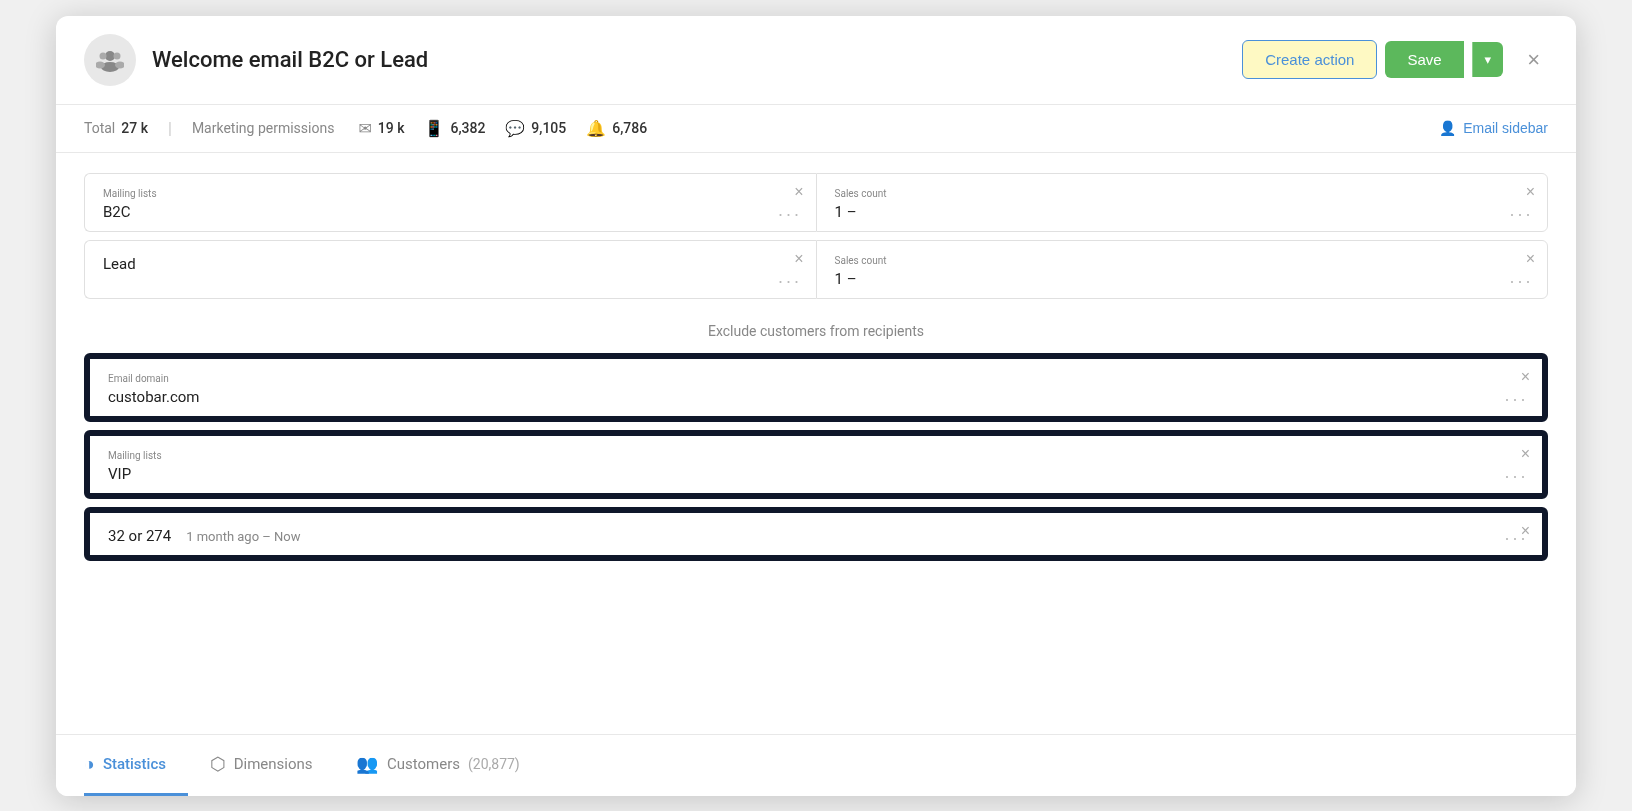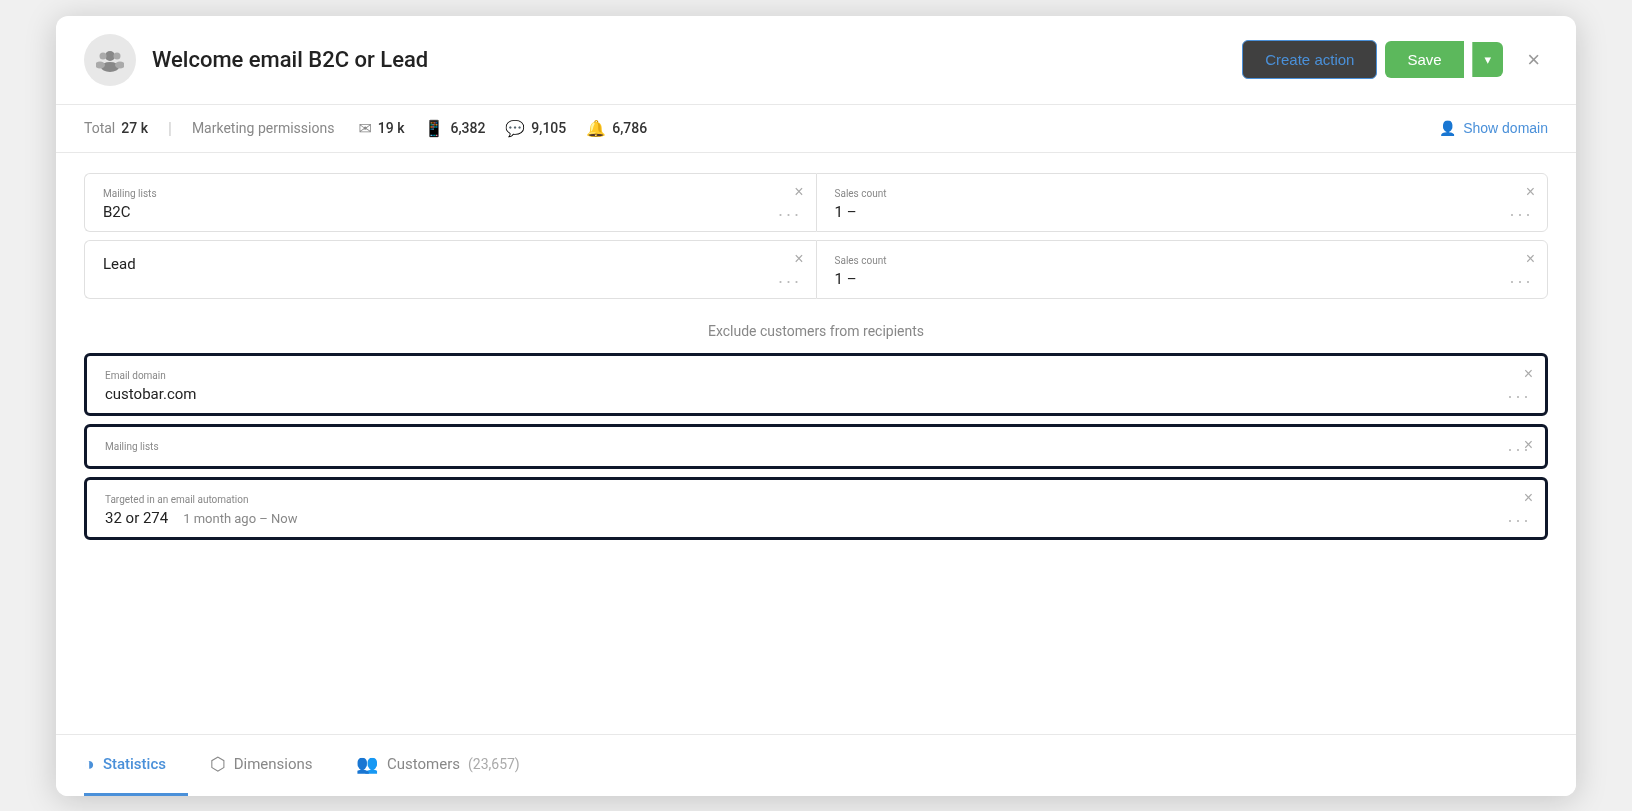--- a/index.html
+++ b/index.html
@@ -47,21 +47,21 @@
       flex: 1;
     }
     .header-actions {
       display: flex;
       align-items: center;
       gap: 8px;
     }
     .btn-create-action {
       padding: 10px 22px;
       border: 1.5px solid #4a90d9;
-      background: #404040;
+      background: #fef9c3;
       color: #4a90d9;
       border-radius: 6px;
       font-size: 15px;
       cursor: pointer;
       font-weight: 500;
     }
     .btn-save {
       padding: 10px 22px;
       background: #5cb85c;
       color: #fff;
@@ -202,21 +202,21 @@
     }
     .exclude-label {
       font-size: 14px;
       color: #888;
       background: #fff;
       padding: 6px 18px;
       display: inline-block;
     }
     
     .filter-single {
-      border: 3px solid #0f172a;
+      border: 6px solid #0f172a;
       border-radius: 6px;
       padding: 14px 18px 10px 18px;
       position: relative;
       background: #fff;
       margin-bottom: 8px;
     }
     
     .bottom-tabs {
       position: absolute;
       bottom: 0;
@@ -297,21 +297,21 @@
     <div class="stat-item">
       <span class="stat-icon">💬</span>
       <span class="stat-val">9,105</span>
     </div>
     <div class="stat-item">
       <span class="stat-icon">🔔</span>
       <span class="stat-val">6,786</span>
     </div>
     <button class="show-sidebar-btn">
       <span>👤</span>
-      <span>Show domain</span>
+      <span>Email sidebar</span>
     </button>
   </div>
 
   <div class="main-content">
 
     <div class="filter-row-wrapper">
       <div class="filter-card">
         <div class="filter-card-label">Mailing lists</div>
         <div class="filter-card-value">B2C</div>
         <button class="filter-card-close">×</button>
@@ -345,26 +345,26 @@
 
     <div class="filter-single">
       <div class="filter-card-label">Email domain</div>
       <div class="filter-card-value">custobar.com</div>
       <button class="filter-card-close">×</button>
       <button class="filter-card-more">···</button>
     </div>
 
     <div class="filter-single">
       <div class="filter-card-label">Mailing lists</div>
+      <div class="filter-card-value">VIP</div>
       <button class="filter-card-close">×</button>
       <button class="filter-card-more">···</button>
     </div>
 
     <div class="filter-single">
-      <div class="filter-card-label">Targeted in an email automation</div>
       <div class="filter-card-value">
         <span>32 or 274</span>
         &nbsp;&nbsp;
         <span style="color:#888;font-size:13px;">1 month ago – Now</span>
       </div>
       <button class="filter-card-close">×</button>
       <button class="filter-card-more">···</button>
     </div>
 
   </div>
@@ -374,16 +374,16 @@
       <span class="tab-icon">◑</span>
       <span>Statistics</span>
     </a>
     <a class="tab-item">
       <span class="tab-icon">⬡</span>
       <span>Dimensions</span>
     </a>
     <a class="tab-item">
       <span class="tab-icon">👥</span>
       <span>Customers</span>
-      <span class="tab-count">(23,657)</span>
+      <span class="tab-count">(20,877)</span>
     </a>
   </div>
 </div>
 
 </body></html>

